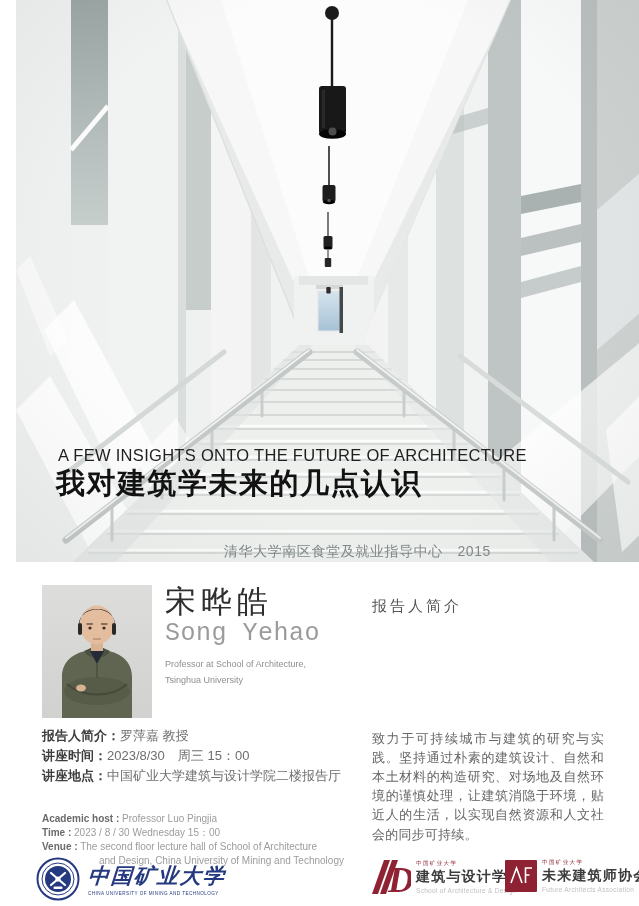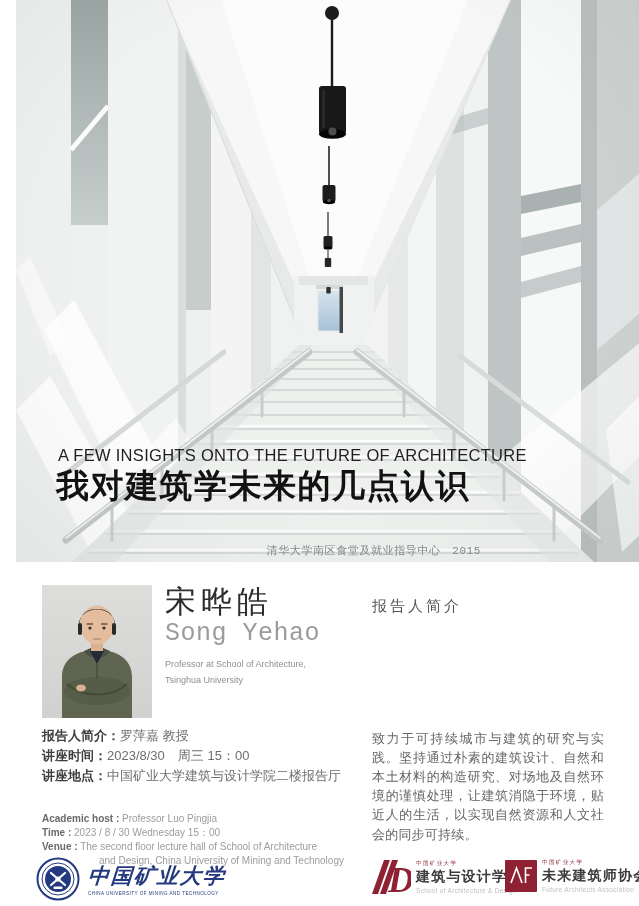--- a/index.html
+++ b/index.html
@@ -4,22 +4,22 @@
 <style>
   * { margin:0; padding:0; box-sizing:border-box; }
   html,body { background:#ffffff; }
   body { width:639px; height:906px; font-family:"Liberation Sans","DejaVu Sans",sans-serif; }
   .poster { position:relative; width:639px; height:906px; background:#ffffff; overflow:hidden; }
 
   
   .hero { position:absolute; left:0; top:0; width:515px; height:562px;margin-left:16px; }
   .hero svg { display:block; }
   .hero-caption-en { position:absolute; left:42px; top:446px; font-size:16.5px; color:#1f1f1f; letter-spacing:.3px; white-space:nowrap; }
-  .hero-title-zh { position:absolute; left:40px; top:464px; font-family:"Liberation Serif","DejaVu Serif",serif; font-weight:700; font-size:33px; color:#121212; letter-spacing:1.5px; white-space:nowrap; }
-  .hero-credit { position:absolute; right:50px; top:543px; font-size:11px; color:#808788; letter-spacing:.6px; white-space:nowrap;font-family:Liberation Mono, monospace; }
+  .hero-title-zh { position:absolute; left:40px; top:464px; font-family:"Liberation Serif","DejaVu Serif",serif; font-weight:700; font-size:29px; color:#121212; letter-spacing:1.5px; white-space:nowrap; }
+  .hero-credit { position:absolute; right:40px; top:543px; font-size:14px; color:#808788; letter-spacing:.6px; white-space:nowrap; }
 
   
   .portrait { position:absolute; left:42px; top:585px; width:110px; height:133px; }
   .speaker-name-zh { position:absolute; left:165px; top:581px; font-family:Liberation Mono, monospace; font-size:31px; color:#2e2e2e; letter-spacing:5px; }
   .speaker-name-en { position:absolute; left:165px; top:619px; font-family:Liberation Mono, monospace; font-size:25px; color:#9b9b9b; letter-spacing:.5px; }
   .speaker-affil { position:absolute; left:165px; top:657px; font-size:9px; color:#8f8f8f; line-height:1.75; }
 
   .profile-heading { position:absolute; left:372px; top:597px; font-size:15px; color:#565656; letter-spacing:3px; }
   .profile-lines { position:absolute; left:372px; top:641px; font-size:13px; color:#6b6b6b; line-height:1.78; letter-spacing:.5px; }
 

